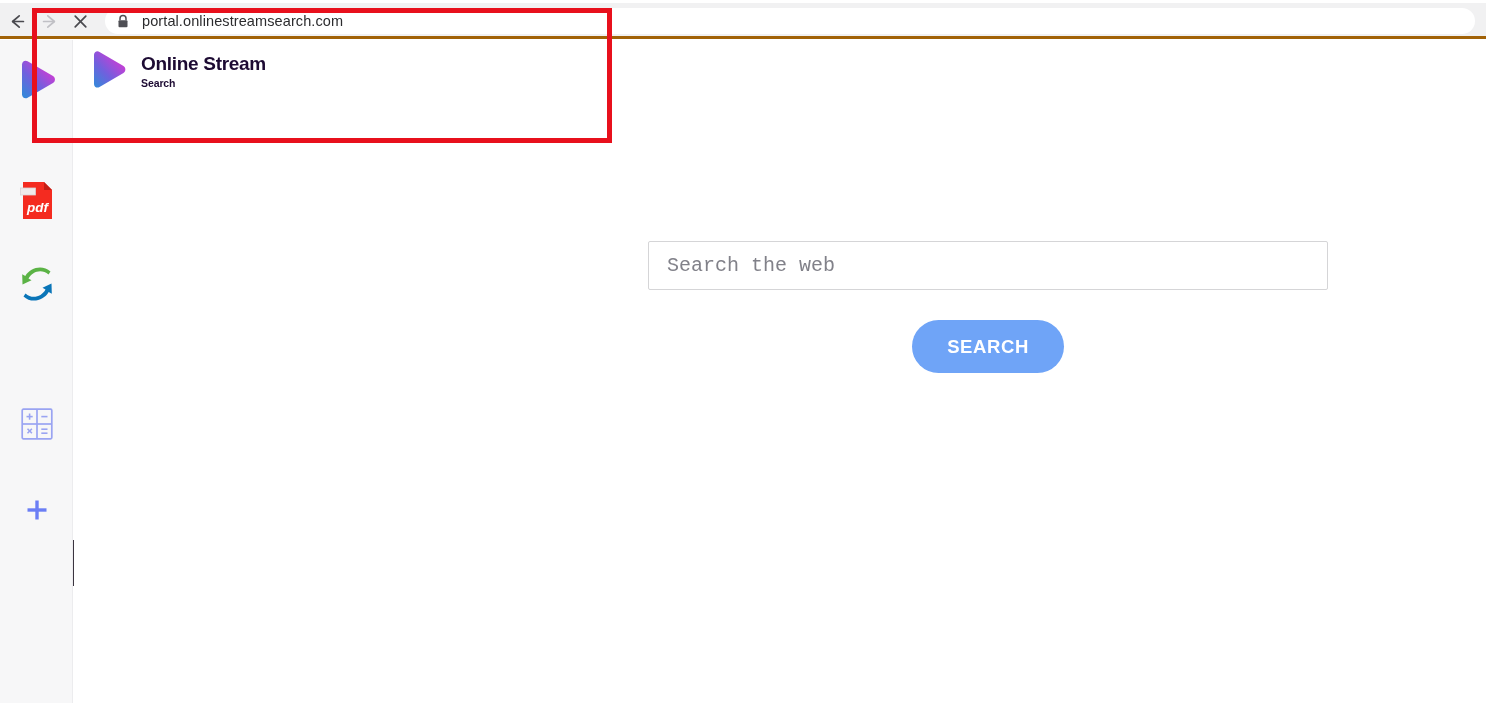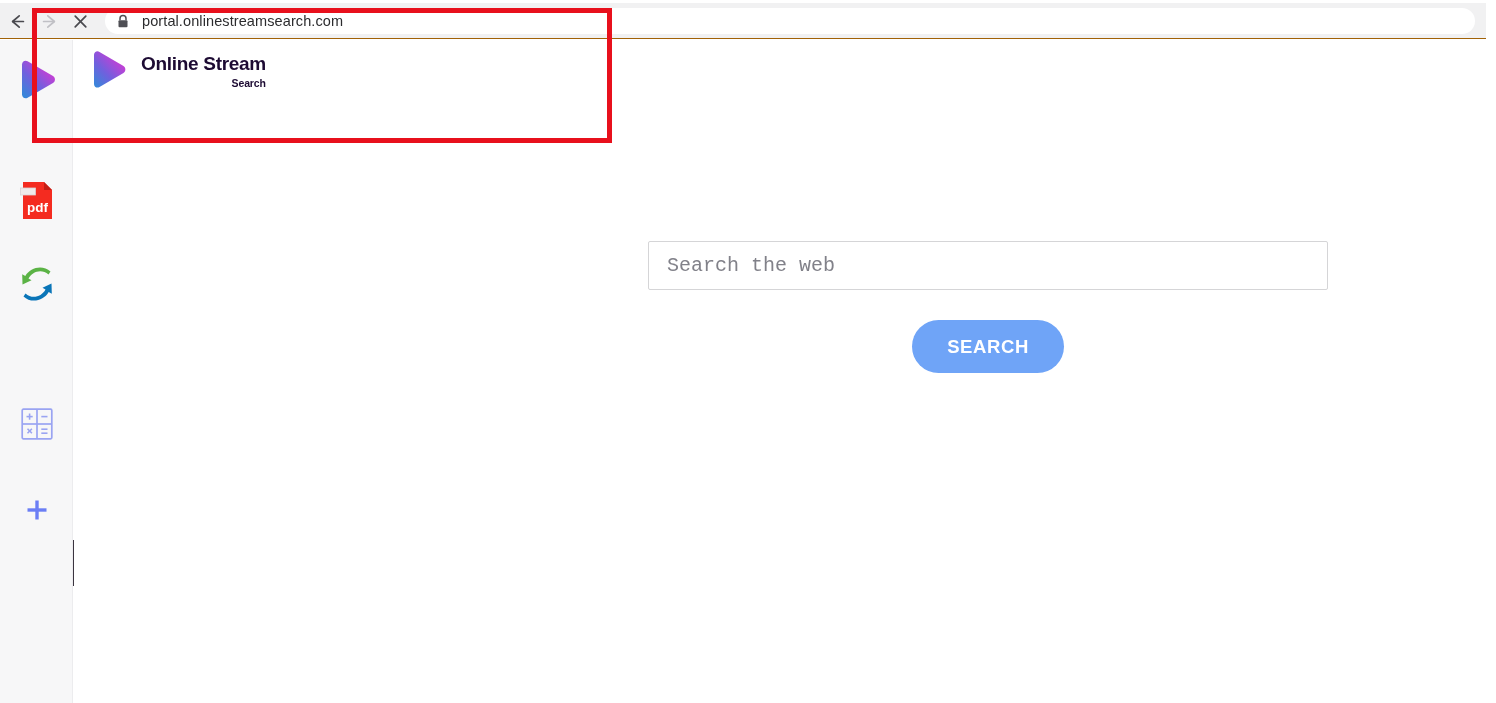--- a/index.html
+++ b/index.html
@@ -19,21 +19,21 @@
     background: #ffffff;
   }
 
   
   .browser-toolbar {
     position: absolute;
     left: 0; top: 3px;
     width: 1486px;
     height: 36px;
     background: #f1f1f2;
-    border-bottom: 1px solid #a16207;
+    border-bottom: 3px solid #a16207;
   }
 
   .nav-btn {
     position: absolute;
     top: 6px;
     width: 24px;
     height: 24px;
     display: flex;
     align-items: center;
     justify-content: center;
@@ -73,20 +73,21 @@
   }
 
   
   .ext-sidebar {
     position: absolute;
     left: 0; top: 0;
     width: 73px;
     height: 663px;
     background: #f7f7f8;
     border-right: 1px solid #ececee;
+    font-style: italic;
   }
 
   .ext-item {
     position: absolute;
     left: 0;
     width: 73px;
     height: 56px;
     display: flex;
     align-items: center;
     justify-content: center;
@@ -124,21 +125,21 @@
   .site-header {
     position: absolute;
     left: 0; top: 0;
     width: 1422px;
     height: 63px;
     display: flex;
     align-items: center;
     padding-left: 14px;
   }
   .brand { display: flex; align-items: center; gap: 11px; }
-  .brand-text { display: flex; flex-direction: column; line-height: 1; align-items: flex-end; }
+  .brand-text { display: flex; flex-direction: column; line-height: 1; }
   .brand-title {
     font-size: 19px;
     font-weight: bold;
     color: #1d0b33;
     letter-spacing: -0.3px;
   }
   .brand-sub {
     font-size: 10.5px;
     font-weight: bold;
     color: #1d0b33;

